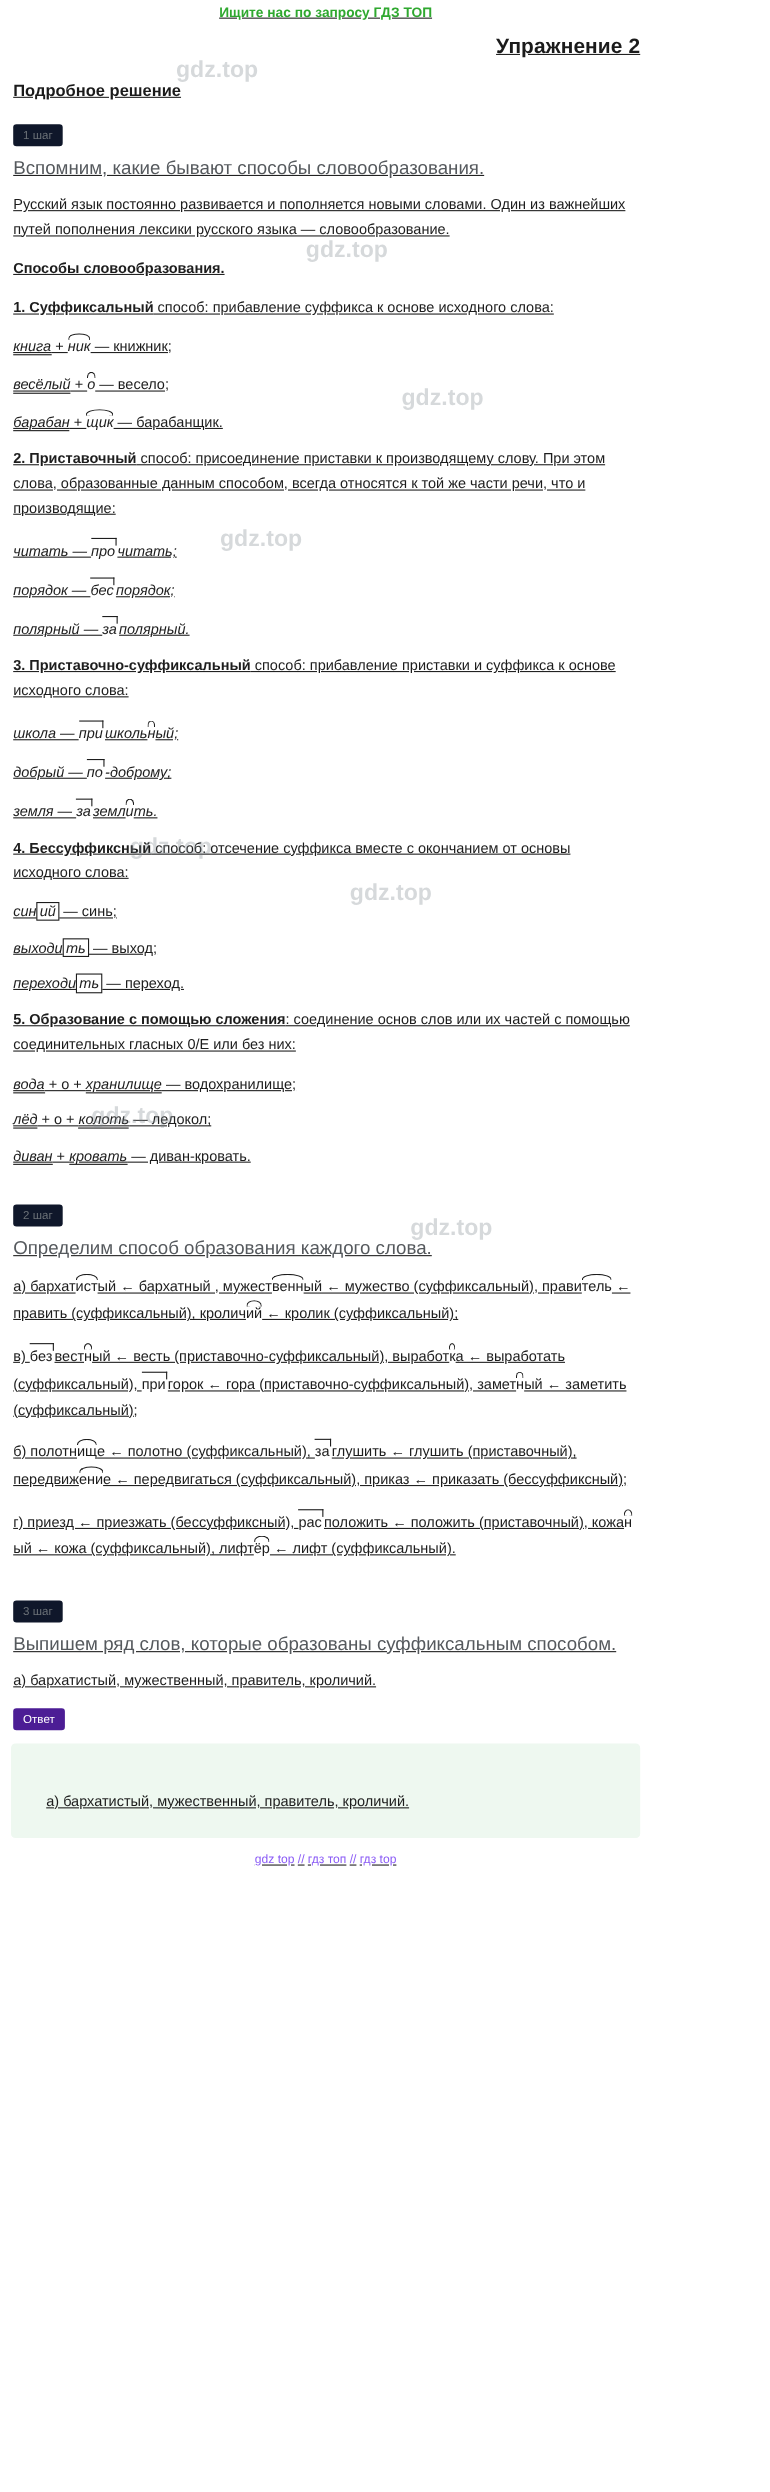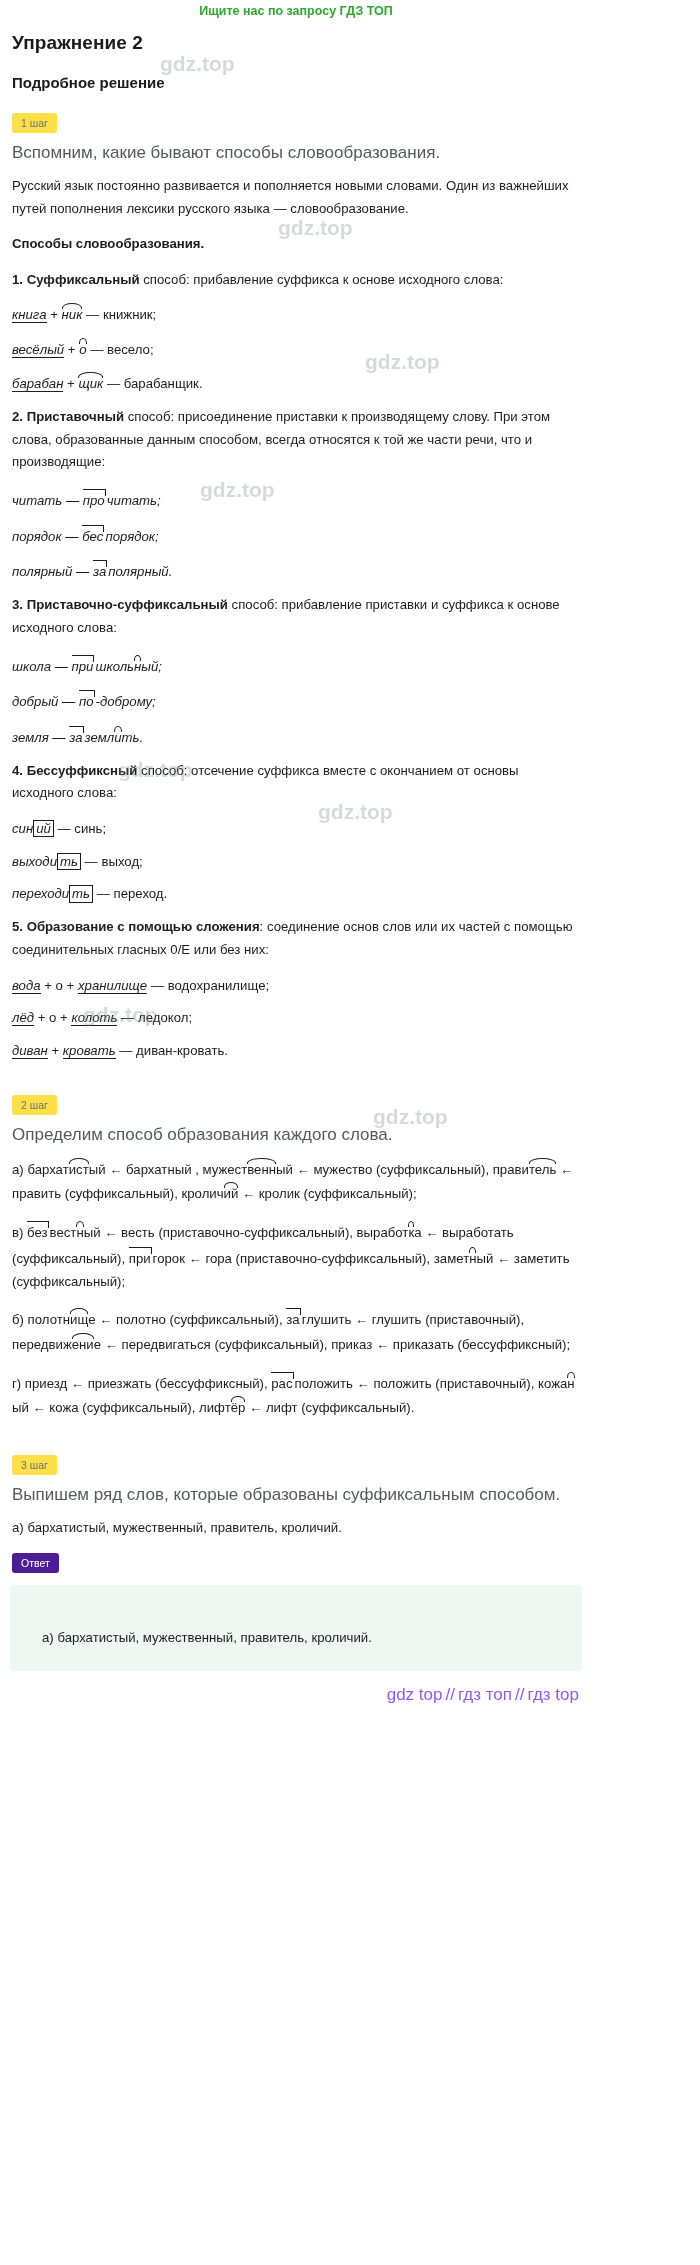--- a/index.html
+++ b/index.html
@@ -8,44 +8,46 @@
     width: 700px;
     background: #ffffff;
     font-family: "Liberation Sans", sans-serif;
     color: #222;
   }
   .page {
     width: 592px;
     position: relative;
     padding: 0 10px 0 10px;
     overflow: hidden;
+    text-decoration: underline;
   }
   .topbar {
     text-align: center;
     padding: 4px 0 6px 0;
     font-size: 12.5px;
     color: #2fa82f;
     font-weight: bold;
   }
   .title {
     font-size: 19px;
     font-weight: bold;
     color: #1b1b1b;
     margin: 8px 0 0 2px;
     letter-spacing: .1px;
+    text-align: right;
   }
   .subtitle {
     font-size: 15px;
     font-weight: bold;
     color: #1b1b1b;
     margin: 20px 0 0 2px;
   }
   .step-chip {
     display: inline-block;
-    background: #fde047;
+    background: #0f172a;
     color: #6b7177;
     font-size: 10.5px;
     padding: 4px 9px;
     border-radius: 3px;
     margin: 22px 0 8px 2px;
   }
   .answer-chip {
     display: inline-block;
     background: #4c1d95;
     color: #ffffff;
@@ -112,23 +114,23 @@
     min-height: 86px;
     position: relative;
   }
   .answer-box p {
     font-size: 13.2px;
     line-height: 1.7;
     margin: 26px 0 0 18px;
     color: #1d1d1d;
   }
   .footer {
-    text-align: right;
+    text-align: center;
     padding: 14px 0 10px 0;
-    font-size: 17px;
+    font-size: 11px;
   }
   .footer a {
     color: #8b5cf6;
     text-decoration: none;
     margin: 0 3px;
   }
   .footer .sep { color: #8b5cf6; }
   
   .wm {
     position: absolute;

